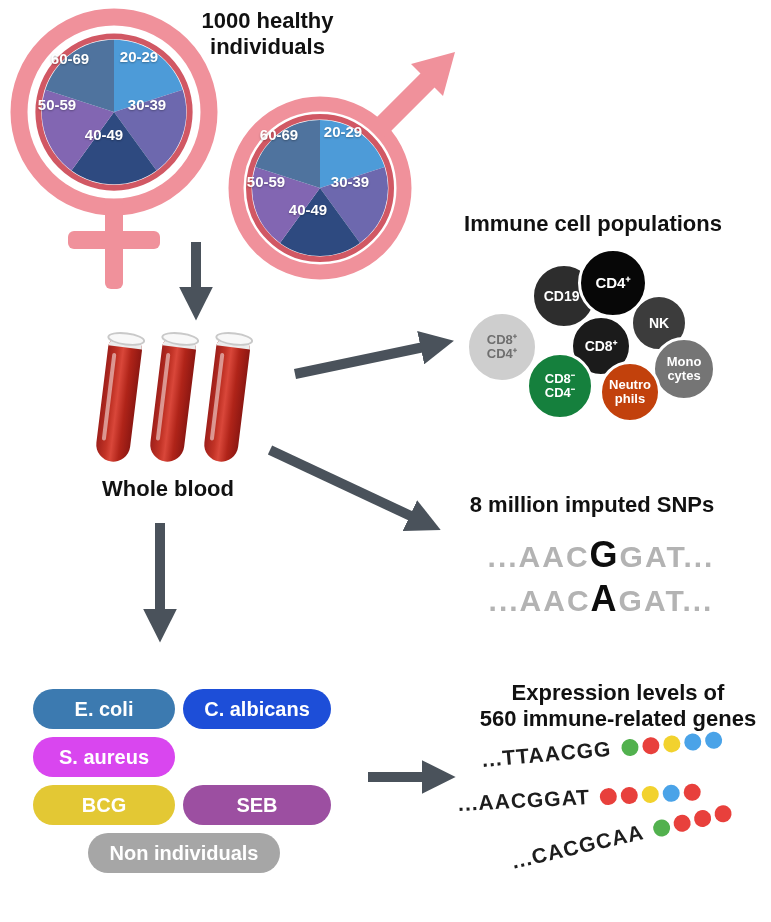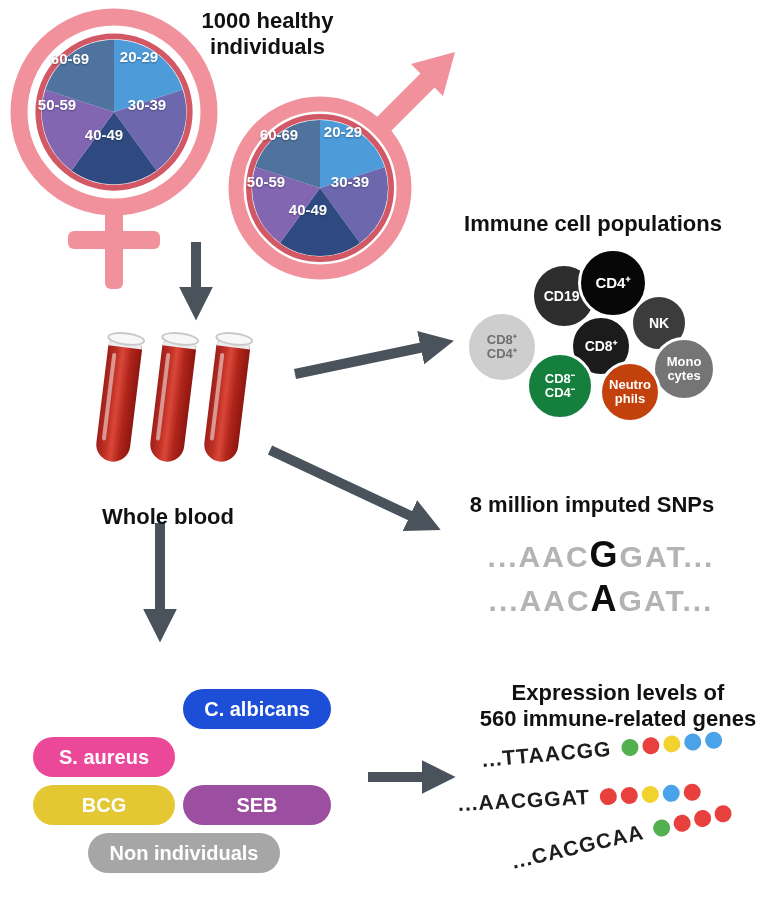--- a/index.html
+++ b/index.html
@@ -101,21 +101,21 @@
     </div>
     <div class="tube" style="left:56px;">
       <div class="tube-body"></div>
       <div class="tube-rim"></div>
     </div>
     <div class="tube" style="left:110px;">
       <div class="tube-body"></div>
       <div class="tube-rim"></div>
     </div>
   </div>
-  <div class="title" style="left:77px;top:476px;width:182px;margin-top:28px;">Whole blood</div>
+  <div class="title" style="left:77px;top:476px;width:182px;">Whole blood</div>
 
   <div class="title" style="left:452px;top:211px;width:282px;">Immune cell populations</div>
   <div class="cell small" style="left: 466px; top: 311px; width: 72px; height: 72px; background: rgb(206, 206, 206); color: rgb(111, 111, 111);">CD8⁺
 CD4⁺</div>
   <div class="cell" style="left: 531px; top: 263px; width: 66px; height: 66px; background: rgb(45, 45, 45); color: rgb(255, 255, 255);">CD19⁺</div>
   <div class="cell" style="left: 630px; top: 294px; width: 58px; height: 58px; background: rgb(60, 60, 60); color: rgb(255, 255, 255);">NK</div>
   <div class="cell" style="left: 578px; top: 248px; width: 70px; height: 70px; font-size: 15px; background: rgb(7, 7, 7); color: rgb(255, 255, 255);">CD4⁺</div>
   <div class="cell small" style="left: 652px; top: 337px; width: 64px; height: 64px; background: rgb(117, 117, 117); color: rgb(255, 255, 255);">Mono
 cytes</div>
   <div class="cell" style="left: 570px; top: 315px; width: 62px; height: 62px; background: rgb(27, 27, 27); color: rgb(255, 255, 255);">CD8⁺</div>
@@ -125,22 +125,23 @@
 phils</div>
 
   <div class="title" style="left:442px;top:492px;width:300px;">8 million imputed SNPs</div>
   <div class="seq-line" style="top:534px;">
     <span>...AAC</span><span class="variant">G</span><span>GAT...</span>
   </div>
   <div class="seq-line" style="top:578px;">
     <span>...AAC</span><span class="variant">A</span><span>GAT...</span>
   </div>
 
+  <div class="pill" style="left: 33px; top: 689px; width: 142px; height: 40px; background: rgb(60, 122, 176);">E. coli</div>
   <div class="pill" style="left: 183px; top: 689px; width: 148px; height: 40px; background: #1d4ed8;">C. albicans</div>
-  <div class="pill" style="left: 33px; top: 737px; width: 142px; height: 40px; background: #ec4899;">S. aureus</div>
+  <div class="pill" style="left: 33px; top: 737px; width: 142px; height: 40px; background: #d946ef;">S. aureus</div>
   <div class="pill" style="left: 33px; top: 785px; width: 142px; height: 40px; background: rgb(227, 200, 52);">BCG</div>
   <div class="pill" style="left: 183px; top: 785px; width: 148px; height: 40px; background: rgb(156, 79, 161);">SEB</div>
   <div class="pill" style="left: 88px; top: 833px; width: 192px; height: 40px; background: rgb(166, 166, 166);">Non individuals</div>
 
   <div class="title" style="left:468px;top:680px;width:300px;">Expression levels of
 560 immune-related genes</div>
 
   <div class="expr-row" style="left:482px;top:748px;transform:rotate(-5deg);">
     <span class="seq">...TTAACGG</span>
     <span class="dot" style="background: rgb(82, 177, 78);"></span>

